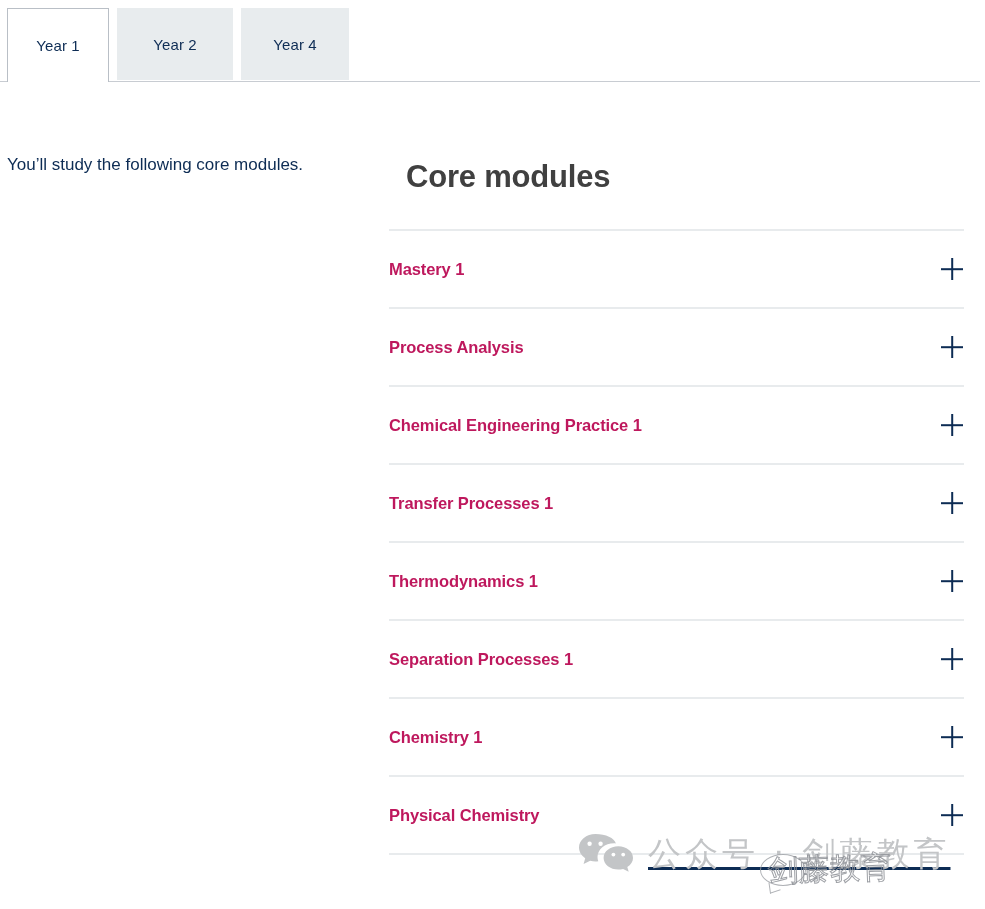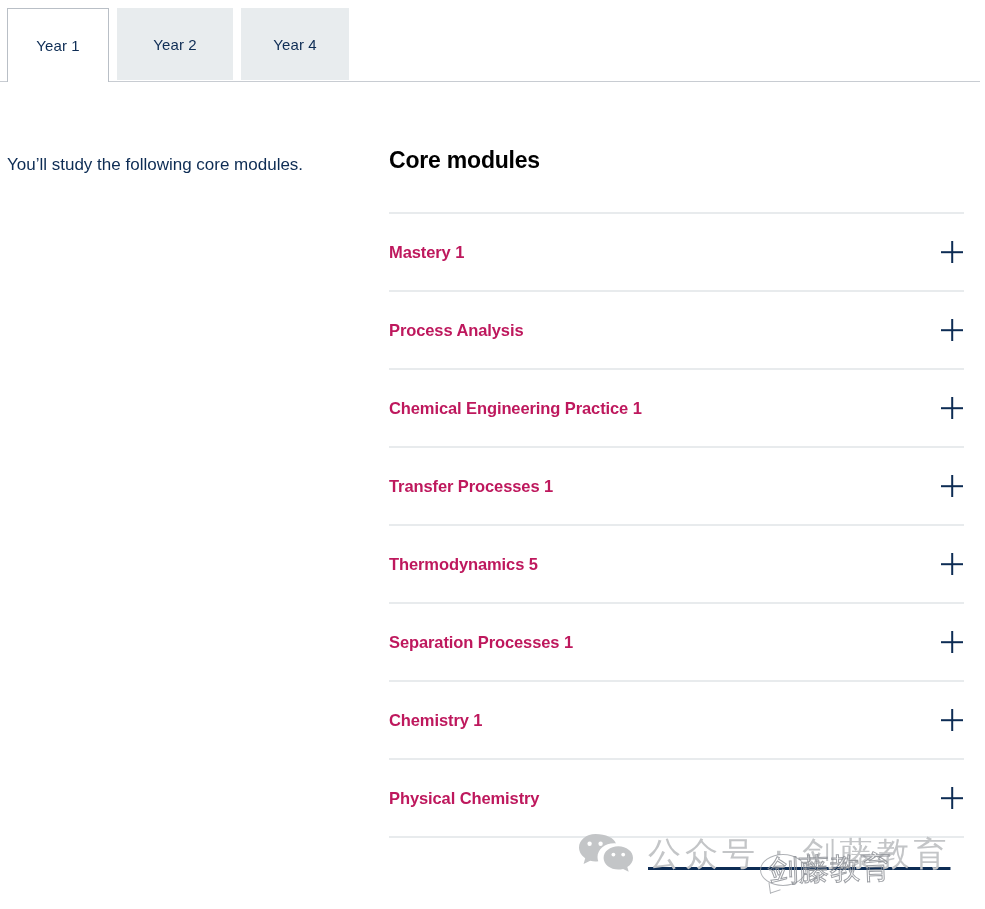--- a/index.html
+++ b/index.html
@@ -91,25 +91,25 @@
     margin: 0;
   }
 
   .right-col {
     position: absolute;
     left: 389px;
     top: 58px;
     width: 575px;
   }
   .section-title {
-    margin: 0;
-    font-size: 23px;
+    margin: 17px;
+    font-size: 31px;
     line-height: 38px;
     font-weight: bold;
-    color: #000000;
+    color: #404040;
     letter-spacing: -0.2px;
   }
 
   .accordion {
     margin-top: 33px;
     border-top: 2px solid #e8ebed;
   }
   .acc-item {
     border-bottom: 2px solid #e8ebed;
     height: 76px;
@@ -265,21 +265,21 @@
         <span class="acc-label">Chemical Engineering Practice 1</span>
         <span class="acc-toggle"></span>
       </div>
 
       <div class="acc-item">
         <span class="acc-label">Transfer Processes 1</span>
         <span class="acc-toggle"></span>
       </div>
 
       <div class="acc-item">
-        <span class="acc-label">Thermodynamics 5</span>
+        <span class="acc-label">Thermodynamics 1</span>
         <span class="acc-toggle"></span>
       </div>
 
       <div class="acc-item">
         <span class="acc-label">Separation Processes 1</span>
         <span class="acc-toggle"></span>
       </div>
 
       <div class="acc-item">
         <span class="acc-label">Chemistry 1</span>

